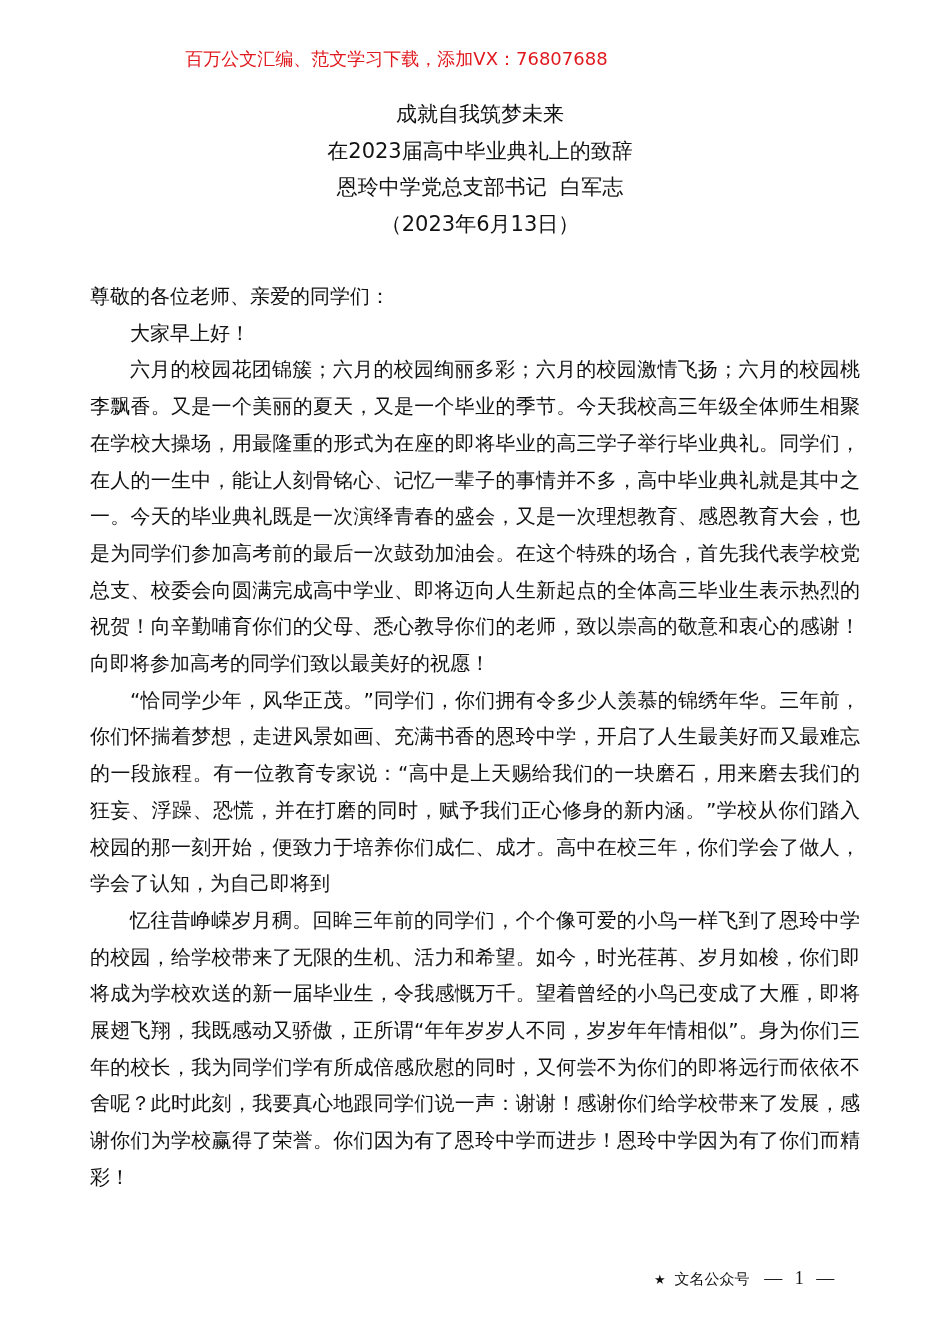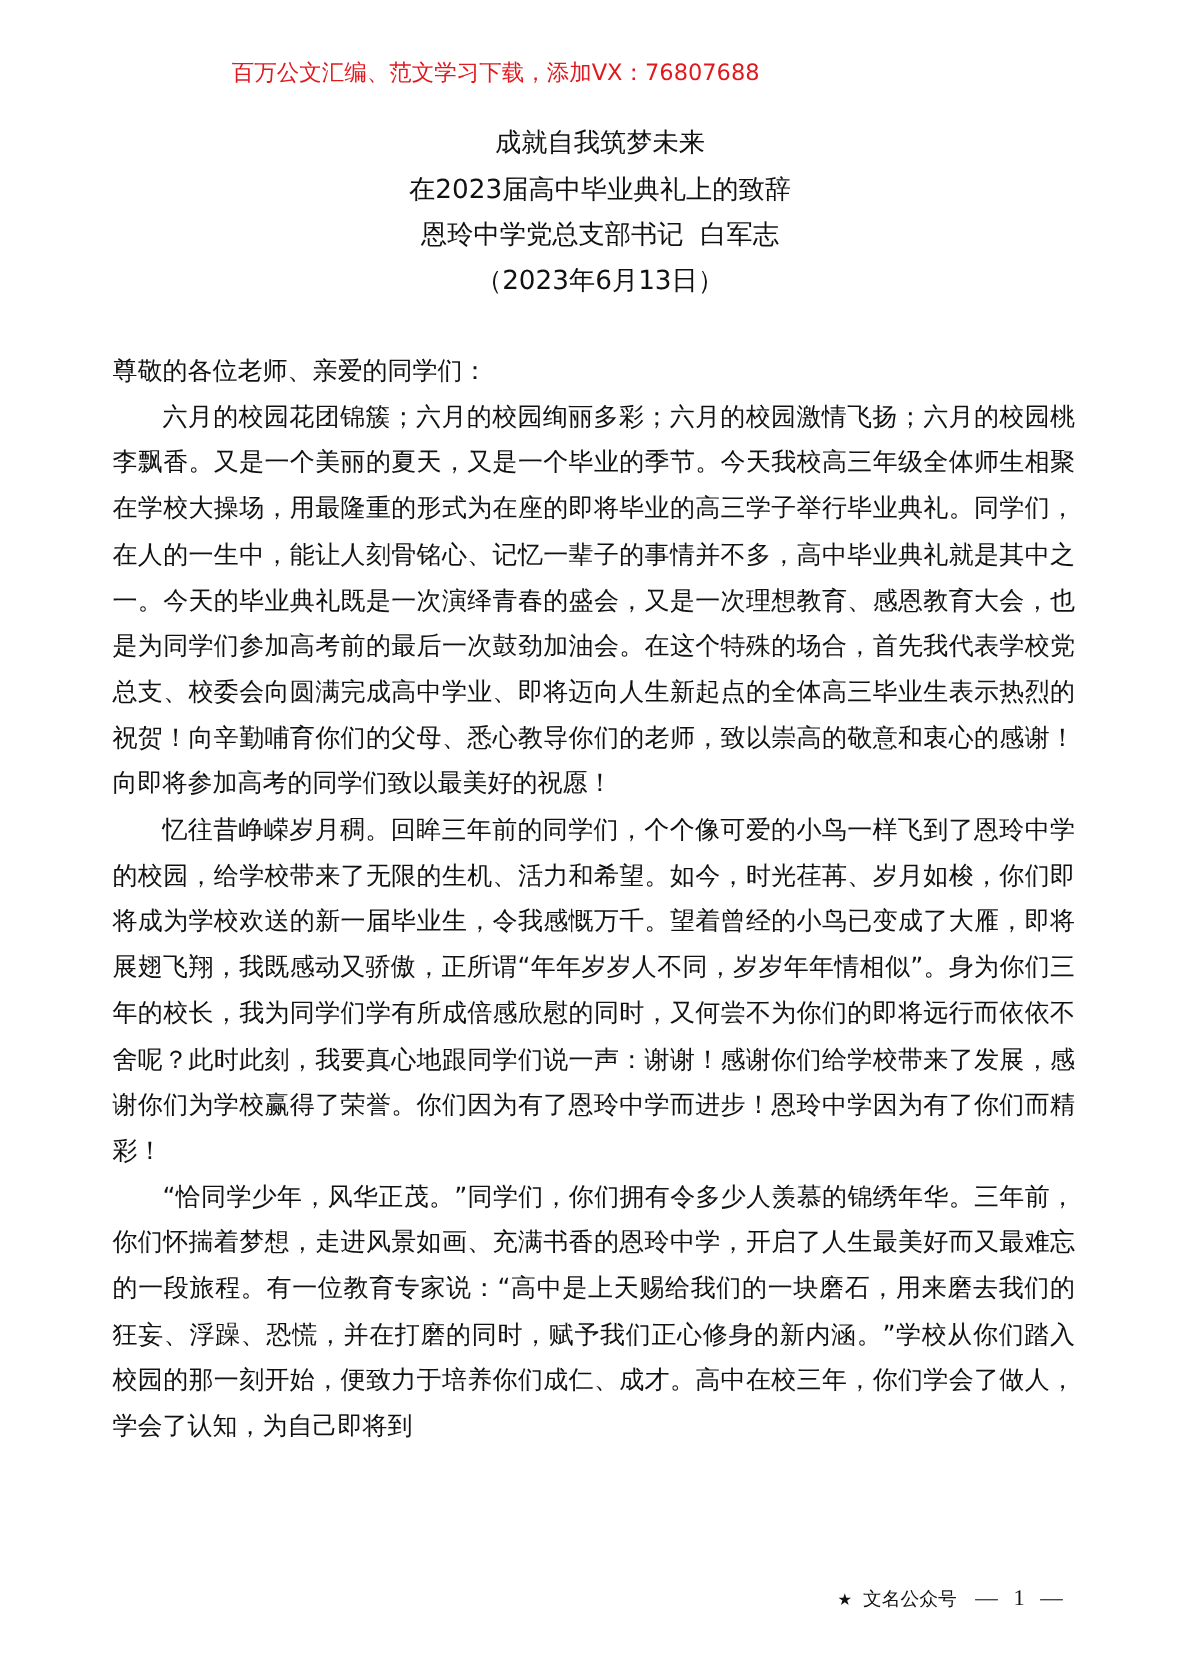--- a/index.html
+++ b/index.html
@@ -57,21 +57,20 @@
       text-indent: 2em;
     }
     .footer {
       position: absolute;
       top: 1266px;
       left: 654px;
       font-size: 15px;
       line-height: 24px;
       white-space: nowrap;
       color: #111111;
-      margin-left: 16px;
     }
     .footer .star {
       font-size: 13px;
       margin-right: 4px;
     }
     .footer .page {
       font-family: "Liberation Serif", "DejaVu Serif", serif;
       font-size: 18px;
       margin-left: 10px;
       letter-spacing: 4px;
@@ -84,22 +83,23 @@
 
 <div class="title-block">
   <div>成就自我筑梦未来</div>
   <div>在2023届高中毕业典礼上的致辞</div>
   <div style="white-space:pre;">恩玲中学党总支部书记  白军志</div>
   <div>（2023年6月13日）</div>
 </div>
 
 <div class="body-text">
   <p>尊敬的各位老师、亲爱的同学们：</p>
+  <p class="indent">大家早上好！</p>
   <p class="indent">六月的校园花团锦簇；六月的校园绚丽多彩；六月的校园激情飞扬；六月的校园桃李飘香。又是一个美丽的夏天，又是一个毕业的季节。今天我校高三年级全体师生相聚在学校大操场，用最隆重的形式为在座的即将毕业的高三学子举行毕业典礼。同学们，在人的一生中，能让人刻骨铭心、记忆一辈子的事情并不多，高中毕业典礼就是其中之一。今天的毕业典礼既是一次演绎青春的盛会，又是一次理想教育、感恩教育大会，也是为同学们参加高考前的最后一次鼓劲加油会。在这个特殊的场合，首先我代表学校党总支、校委会向圆满完成高中学业、即将迈向人生新起点的全体高三毕业生表示热烈的祝贺！向辛勤哺育你们的父母、悉心教导你们的老师，致以崇高的敬意和衷心的感谢！向即将参加高考的同学们致以最美好的祝愿！</p>
+  <p class="indent">“恰同学少年，风华正茂。”同学们，你们拥有令多少人羡慕的锦绣年华。三年前，你们怀揣着梦想，走进风景如画、充满书香的恩玲中学，开启了人生最美好而又最难忘的一段旅程。有一位教育专家说：“高中是上天赐给我们的一块磨石，用来磨去我们的狂妄、浮躁、恐慌，并在打磨的同时，赋予我们正心修身的新内涵。”学校从你们踏入校园的那一刻开始，便致力于培养你们成仁、成才。高中在校三年，你们学会了做人，学会了认知，为自己即将到</p>
   <p class="indent">忆往昔峥嵘岁月稠。回眸三年前的同学们，个个像可爱的小鸟一样飞到了恩玲中学的校园，给学校带来了无限的生机、活力和希望。如今，时光荏苒、岁月如梭，你们即将成为学校欢送的新一届毕业生，令我感慨万千。望着曾经的小鸟已变成了大雁，即将展翅飞翔，我既感动又骄傲，正所谓“年年岁岁人不同，岁岁年年情相似”。身为你们三年的校长，我为同学们学有所成倍感欣慰的同时，又何尝不为你们的即将远行而依依不舍呢？此时此刻，我要真心地跟同学们说一声：谢谢！感谢你们给学校带来了发展，感谢你们为学校赢得了荣誉。你们因为有了恩玲中学而进步！恩玲中学因为有了你们而精彩！</p>
-  <p class="indent">“恰同学少年，风华正茂。”同学们，你们拥有令多少人羡慕的锦绣年华。三年前，你们怀揣着梦想，走进风景如画、充满书香的恩玲中学，开启了人生最美好而又最难忘的一段旅程。有一位教育专家说：“高中是上天赐给我们的一块磨石，用来磨去我们的狂妄、浮躁、恐慌，并在打磨的同时，赋予我们正心修身的新内涵。”学校从你们踏入校园的那一刻开始，便致力于培养你们成仁、成才。高中在校三年，你们学会了做人，学会了认知，为自己即将到</p>
 </div>
 
 <div class="footer">
   <span class="star">★</span>
   <span>文名公众号</span>
   <span class="page"><span>—</span> <span>1</span> <span>—</span></span>
 </div>
 
 </body></html>

